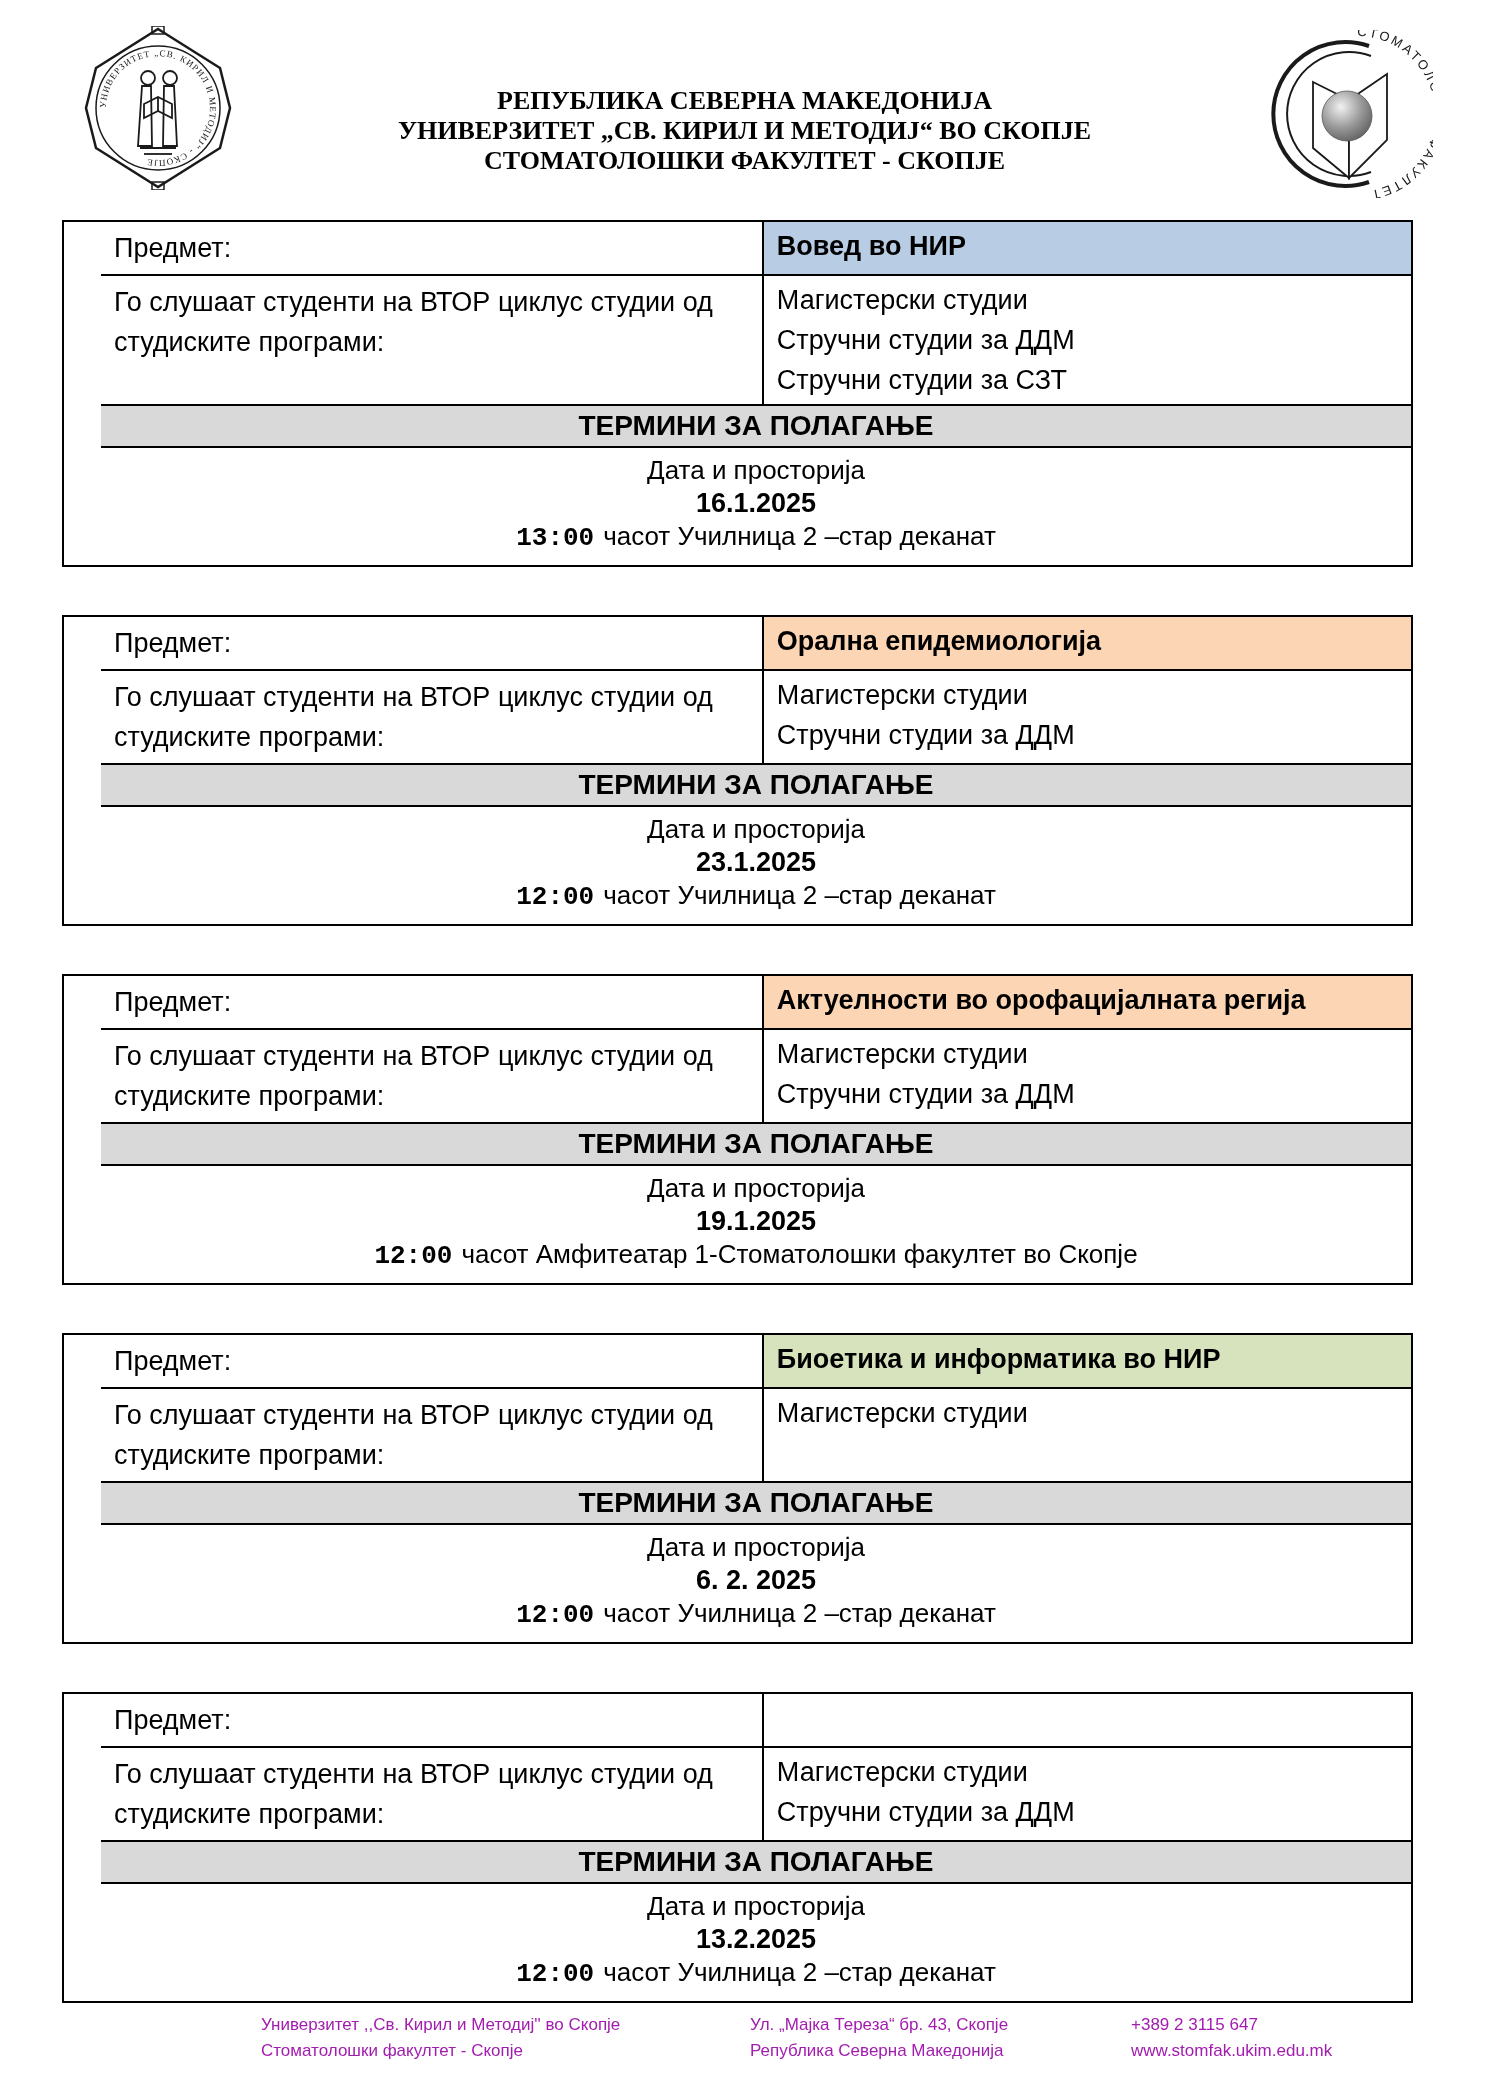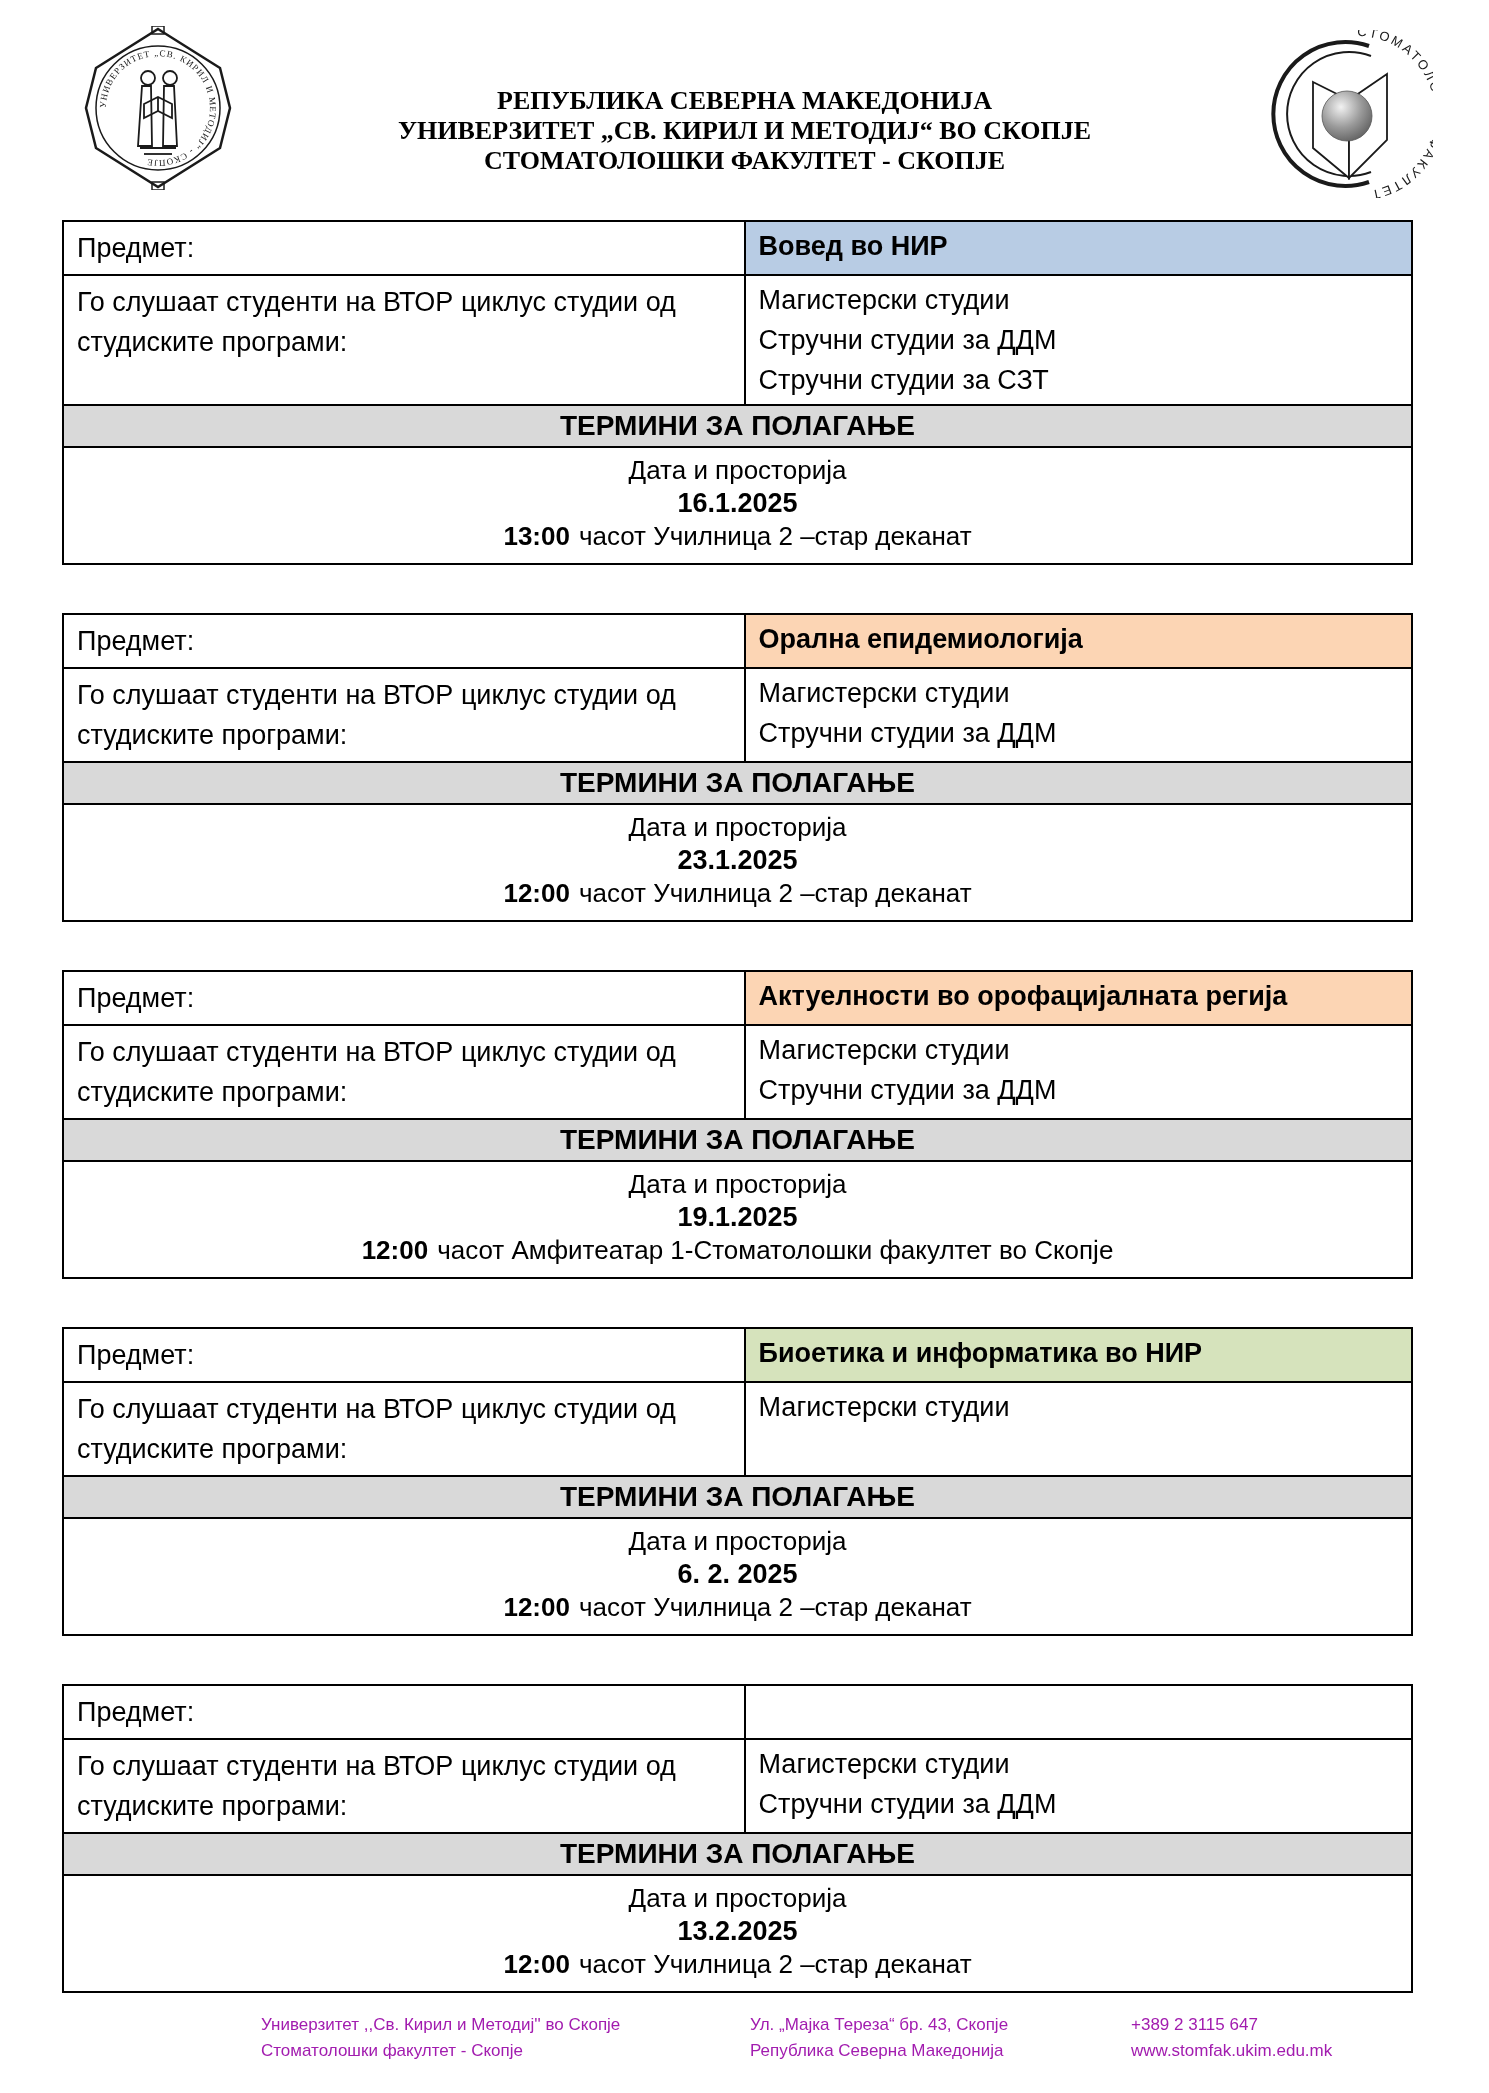--- a/index.html
+++ b/index.html
@@ -13,31 +13,31 @@
   .logo-right { position:absolute; right:56px; top:30px; }
   .header-text { position:absolute; top:86px; left:0; right:0; text-align:center;
                  font-family:"Liberation Serif", serif; font-weight:bold; font-size:26px; line-height:30px; }
 
   .doc-title { text-align:center; font-weight:bold; font-size:29px; margin-top:18px; }
   .doc-subtitle { text-align:center; font-weight:bold; font-size:28px; margin-top:26px; margin-bottom:16px; }
 
   .content { margin:0 62px; width:1351px; }
 
   
-  .doc-table { border:2px solid #000; margin-top:12px; margin-bottom:48px; font-size:27px; }
+  .doc-table { border:2px solid #000; margin-top:12px; margin-bottom:48px; font-size:27px;padding-left:37px; }
   .doc-table .row { display:flex; border-bottom:2px solid #000; }
   .cell-left { width:50.6%; border-right:2px solid #000; padding:6px 10px 6px 13px; line-height:40px; }
   .cell-right { flex:1; padding:4px 10px 4px 13px; line-height:40px; }
   .subject-cell { font-weight:bold; }
   .program-line { line-height:40px; }
   .terms-header { border-bottom:2px solid #000; background:#d9d9d9; text-align:center;
                   font-weight:bold; font-size:28px; padding:4px 0; line-height:32px; }
   .terms-body { text-align:center; padding:6px 0 10px 0; line-height:33px; font-size:26px; }
   .terms-date { font-weight:bold; font-size:27px; }
-  .terms-time { font-weight:bold; margin-right:9px; }
+  .terms-time { font-weight:bold; margin-right:9px;font-family:Liberation Mono, monospace; }
   .terms-line3 { font-size:26px; }
 
   
   .footer { position:absolute; top:2012px; left:0; width:100%; height:60px;
             font-size:17px; line-height:26px; color:#a21caf; }
   .footer .fcol { position:absolute; top:0; }
   .fcol1 { left:261px; }
   .fcol2 { left:750px; }
   .fcol3 { left:1131px; }
 </style>

